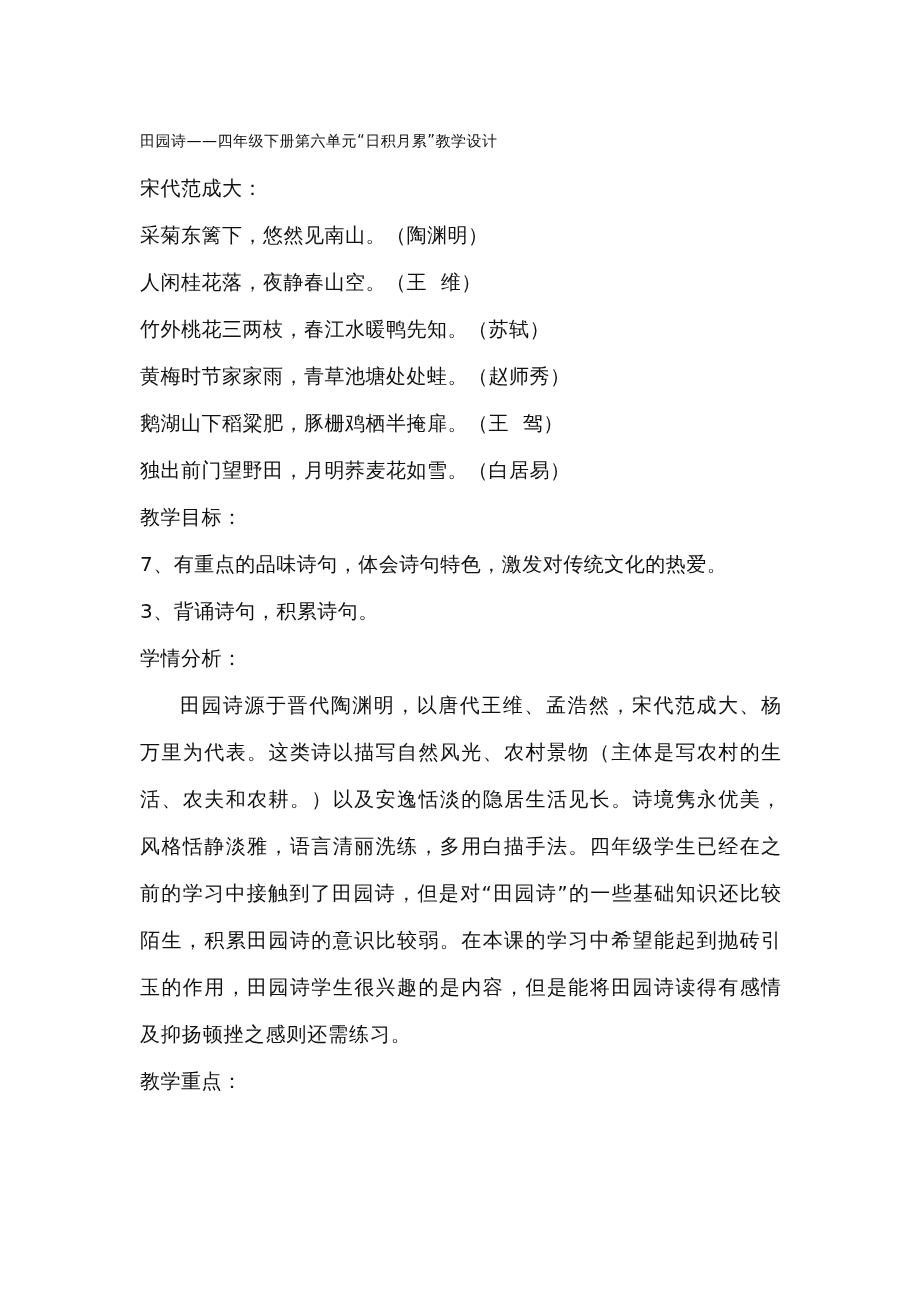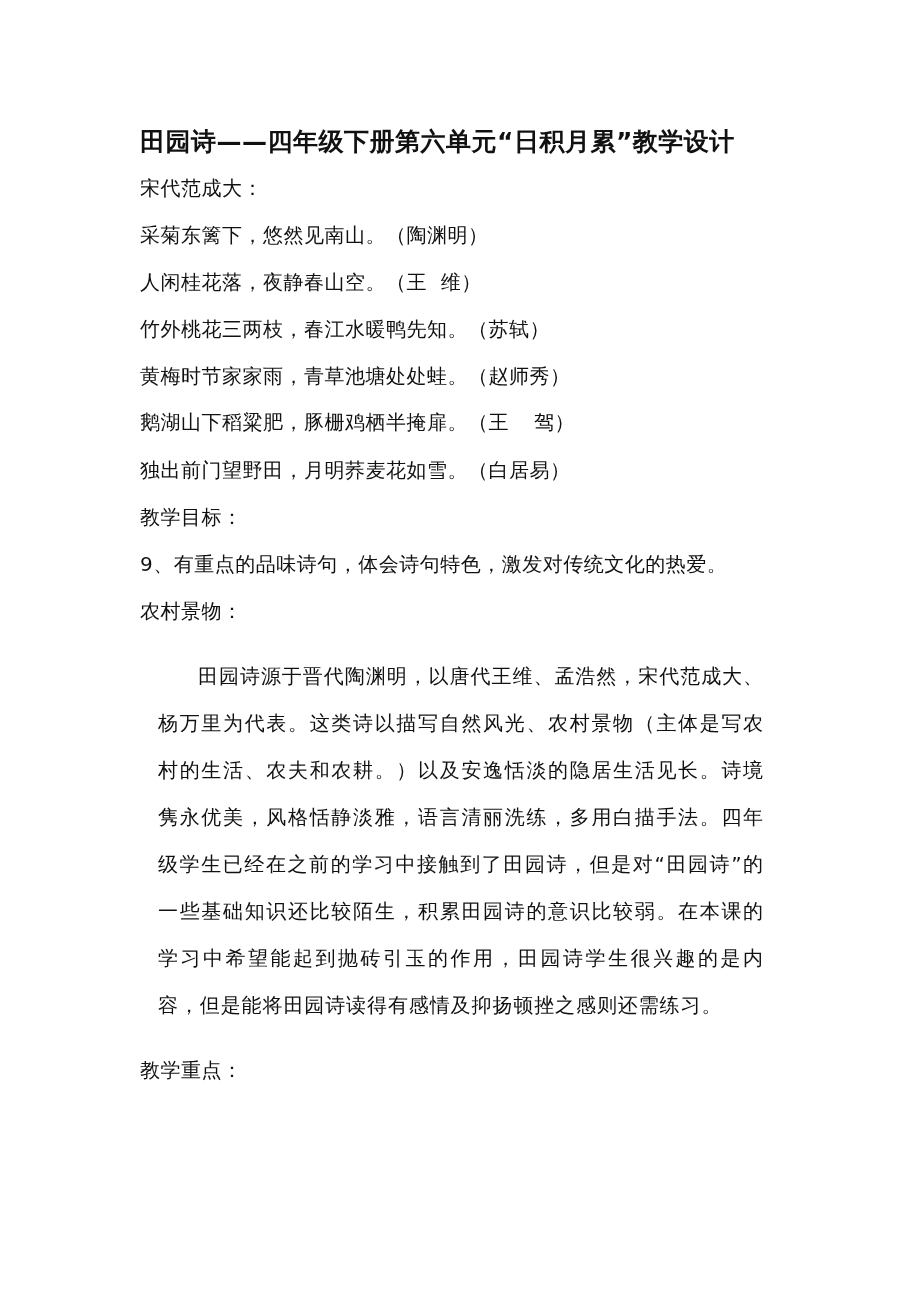--- a/index.html
+++ b/index.html
@@ -22,46 +22,47 @@
     width: 642px;
   }
   .line {
     font-size: 20px;
     line-height: 47px;
     height: 47px;
     white-space: nowrap;
     letter-spacing: 0.5px;
   }
   .title {
-    font-weight: bold;
-    font-size: 25px;
+    font-weight: normal;
+    font-size: 15px;
   }
   .para {
     font-size: 20px;
     line-height: 47px;
     text-align: justify;
     text-indent: 2em;
     letter-spacing: 0.9px;
-    margin: 18px;
+    margin: 0;
   }
 </style>
 </head>
 <body>
 
 <div class="page">
   <div class="line title">田园诗——四年级下册第六单元“日积月累”教学设计</div>
 
   <div class="line">宋代范成大：</div>
   <div class="line">采菊东篱下，悠然见南山。（陶渊明）</div>
   <div class="line" style="white-space:pre;">人闲桂花落，夜静春山空。（王  维）</div>
   <div class="line">竹外桃花三两枝，春江水暖鸭先知。（苏轼）</div>
   <div class="line">黄梅时节家家雨，青草池塘处处蛙。（赵师秀）</div>
-  <div class="line" style="white-space:pre;font-family:Liberation Mono, monospace;">鹅湖山下稻粱肥，豚栅鸡栖半掩扉。（王  驾）</div>
+  <div class="line" style="white-space:pre;">鹅湖山下稻粱肥，豚栅鸡栖半掩扉。（王  驾）</div>
   <div class="line">独出前门望野田，月明荞麦花如雪。（白居易）</div>
 
   <div class="line">教学目标：</div>
-  <div class="line">9、有重点的品味诗句，体会诗句特色，激发对传统文化的热爱。</div>
+  <div class="line">7、有重点的品味诗句，体会诗句特色，激发对传统文化的热爱。</div>
+  <div class="line">3、背诵诗句，积累诗句。</div>
 
-  <div class="line">农村景物：</div>
+  <div class="line">学情分析：</div>
   <p class="para">田园诗源于晋代陶渊明，以唐代王维、孟浩然，宋代范成大、杨万里为代表。这类诗以描写自然风光、农村景物（主体是写农村的生活、农夫和农耕。）以及安逸恬淡的隐居生活见长。诗境隽永优美，风格恬静淡雅，语言清丽洗练，多用白描手法。四年级学生已经在之前的学习中接触到了田园诗，但是对“田园诗”的一些基础知识还比较陌生，积累田园诗的意识比较弱。在本课的学习中希望能起到抛砖引玉的作用，田园诗学生很兴趣的是内容，但是能将田园诗读得有感情及抑扬顿挫之感则还需练习。</p>
 
   <div class="line">教学重点：</div>
 </div>
 
 </body></html>

